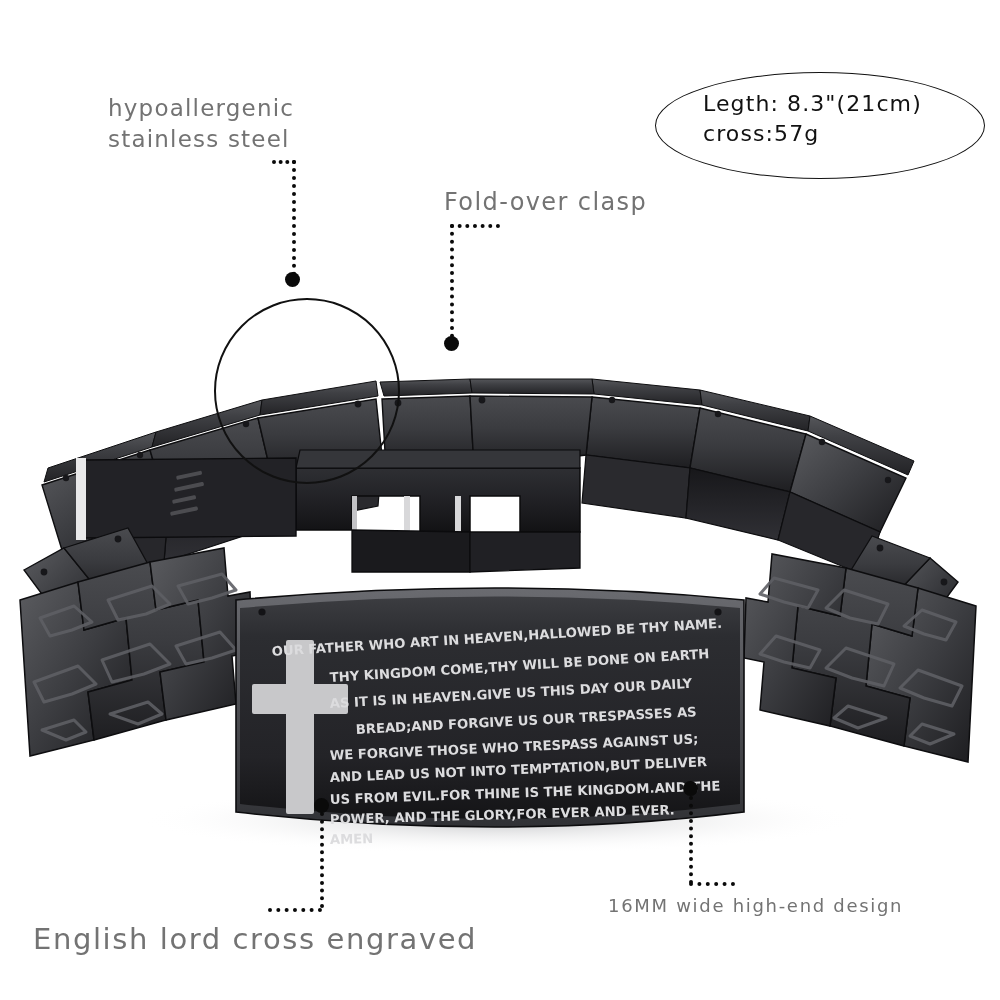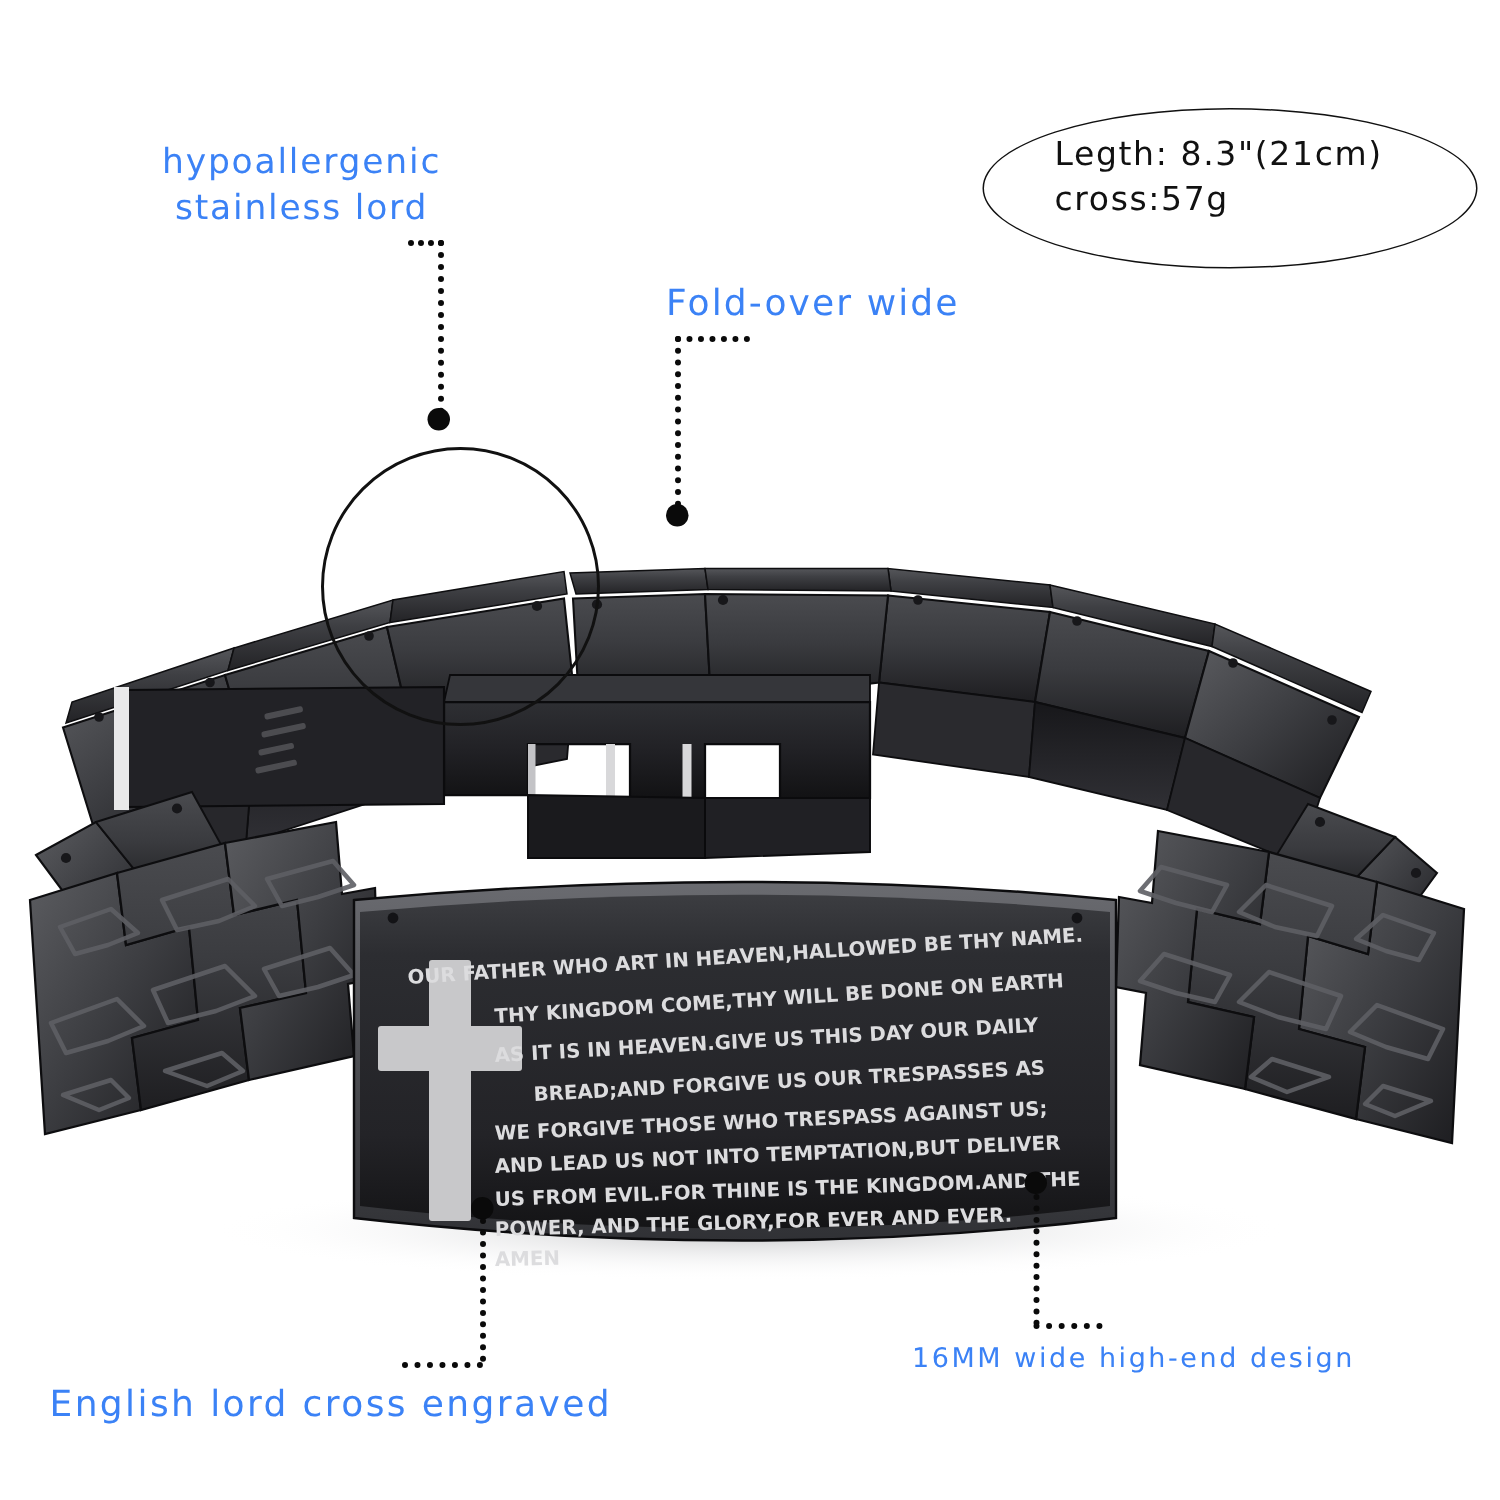--- a/index.html
+++ b/index.html
@@ -2,24 +2,24 @@
 <html><head>
 <meta charset="utf-8">
 <style>
   html,body{margin:0;padding:0;background:#fff;}
   body{width:1000px;height:1000px;position:relative;overflow:hidden;
        font-family:"DejaVu Sans","Liberation Sans",sans-serif;color:#111;}
 
   #stage{position:absolute;inset:0;background:#ffffff;}
 
   
-  .callout{position:absolute;white-space:pre;letter-spacing:1.2px;color:#3b82f6;text-align:center;}
+  .callout{position:absolute;white-space:pre;letter-spacing:1.2px;color:#737373;}
   #cal-hypo{left:108px;top:93px;font-size:23px;line-height:31px;}
   #cal-clasp{left:444px;top:188px;font-size:24px;letter-spacing:1.4px;}
-  #cal-cross{left:33px;top:922px;font-size:24px;letter-spacing:1.6px;}
+  #cal-cross{left:33px;top:922px;font-size:29px;letter-spacing:1.6px;}
   #cal-width{left:608px;top:895px;font-size:18px;letter-spacing:1.7px;}
 
   
   #spec-oval{position:absolute;left:655px;top:72px;width:330px;height:107px;
              border:1.7px solid #111;border-radius:50%;box-sizing:border-box;}
   #spec-lines{position:absolute;left:703px;top:89px;font-size:22px;line-height:30px;
               letter-spacing:1.1px;white-space:pre;}
 
   
   .dot-h{position:absolute;height:0;border-top:4px dotted #0a0a0a;}
@@ -241,23 +241,23 @@
   <div class="dot-end" style="left:444px;top:336px;"></div>
 
   <div class="dot-end" style="left:314px;top:798px;"></div>
   <div class="dot-v" style="left:320px;top:812px;height:96px;"></div>
   <div class="dot-h" style="left:268px;top:908px;width:54px;"></div>
 
   <div class="dot-end" style="left:683px;top:781px;"></div>
   <div class="dot-v" style="left:689px;top:796px;height:88px;"></div>
   <div class="dot-h" style="left:689px;top:882px;width:46px;"></div>
 
-  <div class="callout" id="cal-hypo"><span>hypoallergenic</span><br><span>stainless lord</span></div>
-
-  <div class="callout" id="cal-clasp">Fold-over wide</div>
+  <div class="callout" id="cal-hypo"><span>hypoallergenic</span><br><span>stainless steel</span></div>
+
+  <div class="callout" id="cal-clasp">Fold-over clasp</div>
 
   <div class="callout" id="cal-cross">English lord cross engraved</div>
 
   <div class="callout" id="cal-width">16MM wide high-end design</div>
 
   <div id="spec-oval"></div>
   <div id="spec-lines"><span>Legth: 8.3"(21cm)</span><br><span>cross:57g</span></div>
 
 </div>
 

